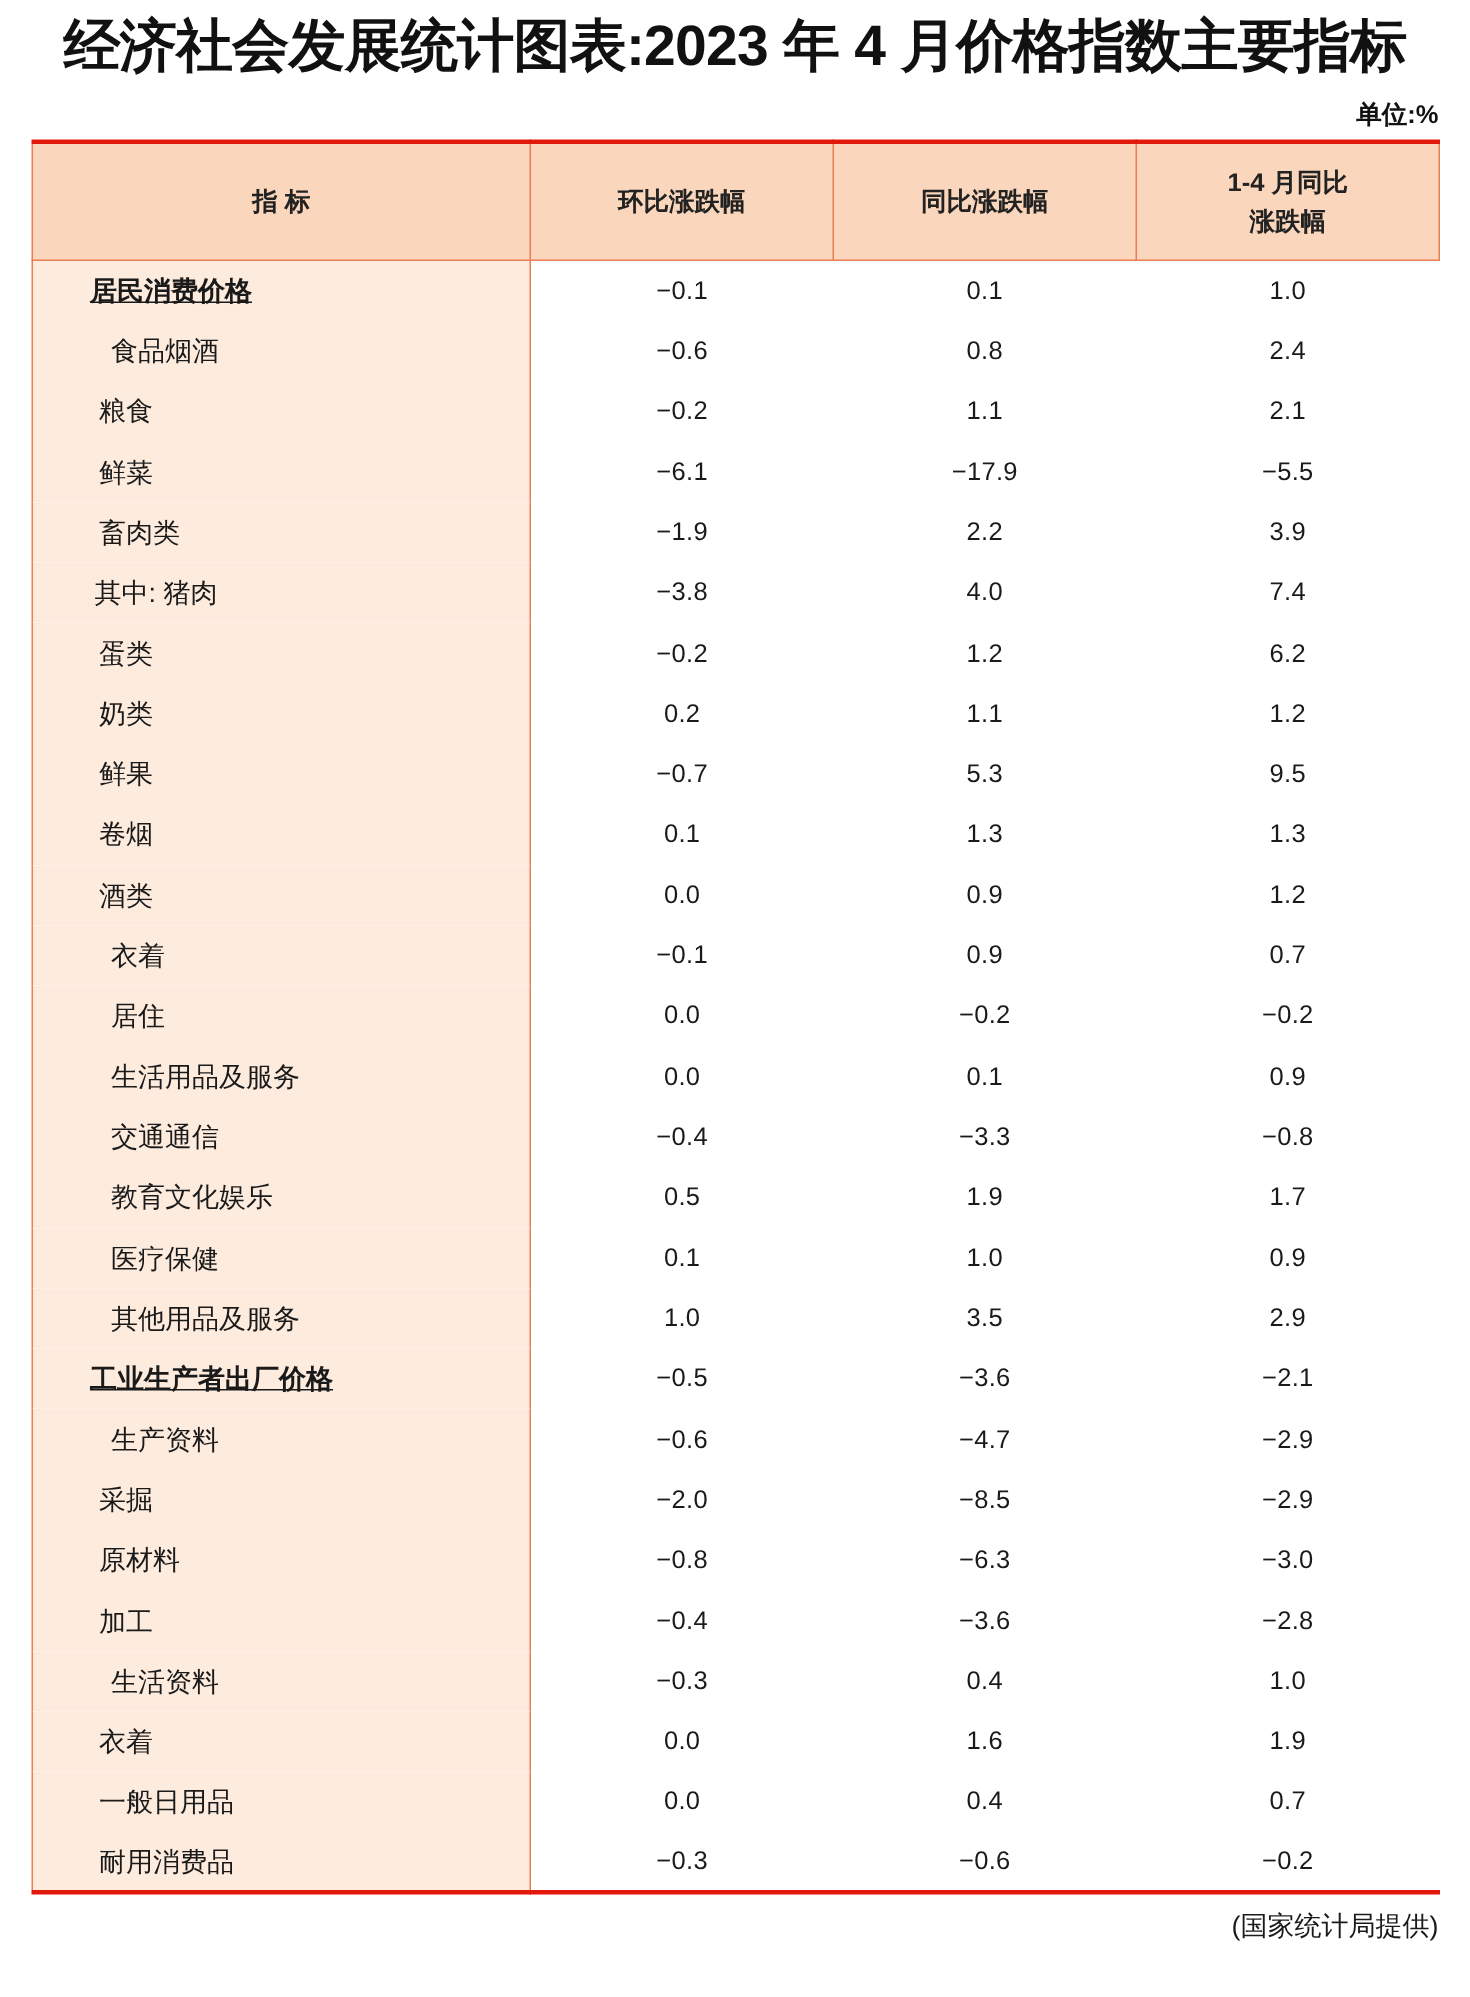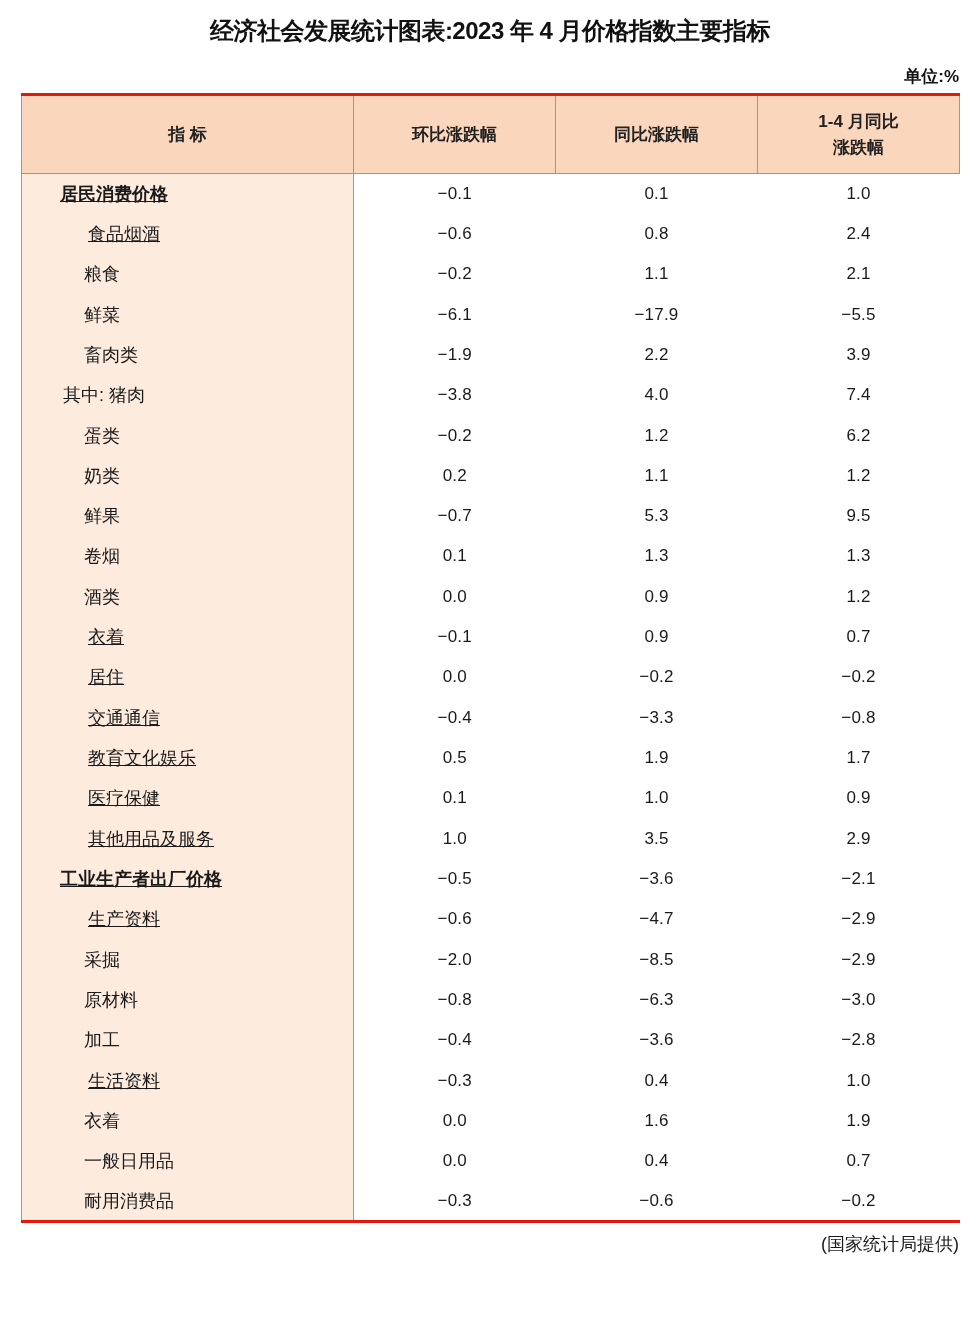--- a/index.html
+++ b/index.html
@@ -12,21 +12,21 @@
   .page {
     width: 980px;
     height: 1331px;
     box-sizing: border-box;
     padding: 10px 21px 0 21px;
     background: #ffffff;
   }
   .page-title {
     margin: 2px 0 0 0;
     text-align: center;
-    font-size: 24px;
+    font-size: 38px;
     line-height: 38px;
     font-weight: 700;
     letter-spacing: -0.5px;
     color: #111111;
   }
   .unit-label {
     text-align: right;
     font-size: 17px;
     font-weight: 700;
     margin: 15px 0 5px 0;
@@ -63,22 +63,22 @@
   }
   td.label-cell {
     background: #FDEBDE;
     border-left: 1.5px solid #ED7C55;
     border-right: 1.5px solid #ED7C55;
     font-size: 18px;
     text-align: left;
   }
   td.value-cell { text-align: center; letter-spacing: 0.2px; }
   .indent-0 { padding-left: 38px; }
-  .indent-1 { padding-left: 66px; text-decoration: underline; }
-  .indent-2 { padding-left: 62px; }
+  .indent-1 { padding-left: 52px; }
+  .indent-2 { padding-left: 44px; }
   .indent-3 { padding-left: 41px; }
   .bold { font-weight: 700; text-decoration: underline; }
   .source-label {
     text-align: right;
     font-size: 18px;
     margin-top: 9px;
     color: #1a1a1a;
   }
 </style>
 </head>
@@ -191,20 +191,26 @@
     <td class="value-cell">0.7</td>
   </tr>
 
   <tr>
     <td class="label-cell indent-1">居住</td>
     <td class="value-cell">0.0</td>
     <td class="value-cell">−0.2</td>
     <td class="value-cell">−0.2</td>
   </tr>
 
+  <tr>
+    <td class="label-cell indent-1">生活用品及服务</td>
+    <td class="value-cell">0.0</td>
+    <td class="value-cell">0.1</td>
+    <td class="value-cell">0.9</td>
+  </tr>
 
   <tr>
     <td class="label-cell indent-1">交通通信</td>
     <td class="value-cell">−0.4</td>
     <td class="value-cell">−3.3</td>
     <td class="value-cell">−0.8</td>
   </tr>
 
   <tr>
     <td class="label-cell indent-1">教育文化娱乐</td>

